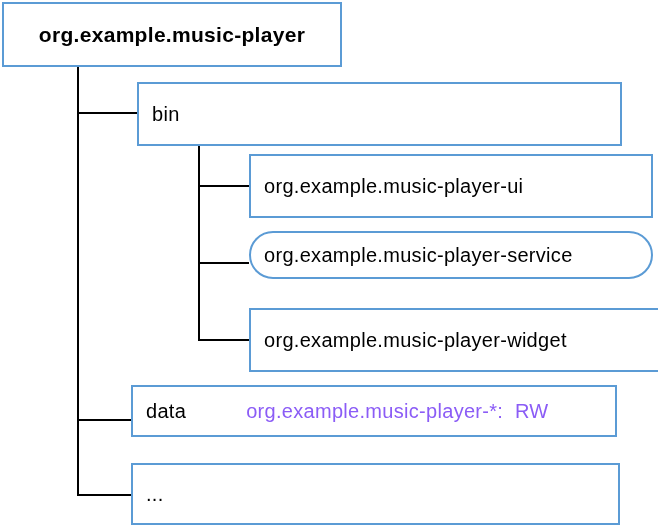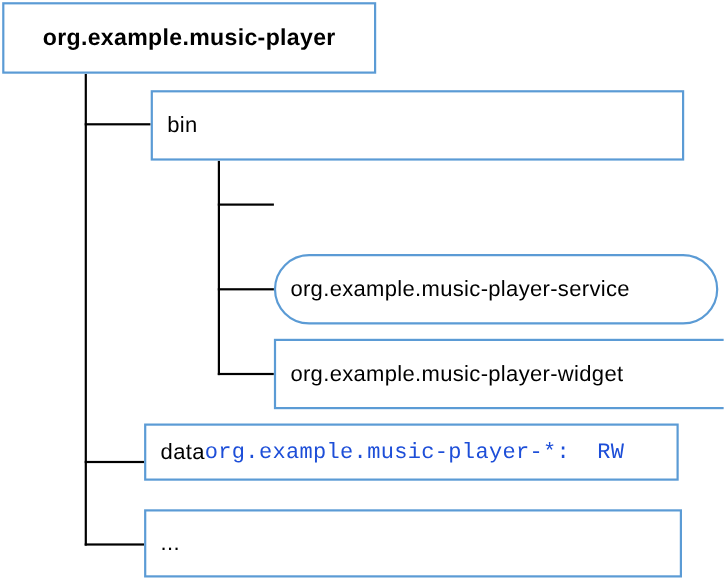--- a/index.html
+++ b/index.html
@@ -30,28 +30,28 @@
   .node .label { padding-left: 13px; }
   .root-node {
     left: 2px; top: 2px; width: 340px; height: 65px;
     font-weight: bold;
     font-size: 21px;
     justify-content: center;
   }
   .root-node .label { padding-left: 0; }
   .bin-node      { left: 137px; top: 82px;  width: 485px; height: 64px; }
   .ui-node       { left: 249px; top: 154px; width: 404px; height: 64px; }
-  .service-node  { left: 249px; top: 231px; width: 404px; height: 64px; border-radius: 32px; }
+  .service-node  { left: 249px; top: 231px; width: 404px; height: 48px; border-radius: 32px; }
   .widget-node   { left: 249px; top: 308px; width: 412px; height: 64px; }
   .data-node     { left: 131px; top: 385px; width: 486px; height: 52px; }
   .ellipsis-node { left: 131px; top: 463px; width: 489px; height: 62px; }
   .data-node .annotation {
-    color: #1d4ed8;
+    color: #8b5cf6;
+    margin-left: 60px;
     white-space: pre;
-    font-family: Liberation Mono, monospace;
   }
   .line {
     position: absolute;
     background: #000000;
   }
   .v-line { width: 2px; }
   .h-line { height: 2px; }
   .v-main     { left: 77px;  top: 67px;  height: 429px; }
   .v-sub      { left: 198px; top: 146px; height: 195px; }
   .h-bin      { left: 77px;  top: 112px; width: 60px; }
@@ -76,20 +76,23 @@
   <div class="line h-line h-ellipsis"></div>
 
   <div class="node root-node">
     <span class="label">org.example.music-player</span>
   </div>
 
   <div class="node bin-node">
     <span class="label">bin</span>
   </div>
 
+  <div class="node ui-node">
+    <span class="label">org.example.music-player-ui</span>
+  </div>
 
   <div class="node service-node">
     <span class="label">org.example.music-player-service</span>
   </div>
 
   <div class="node widget-node">
     <span class="label">org.example.music-player-widget</span>
   </div>
 
   <div class="node data-node">

